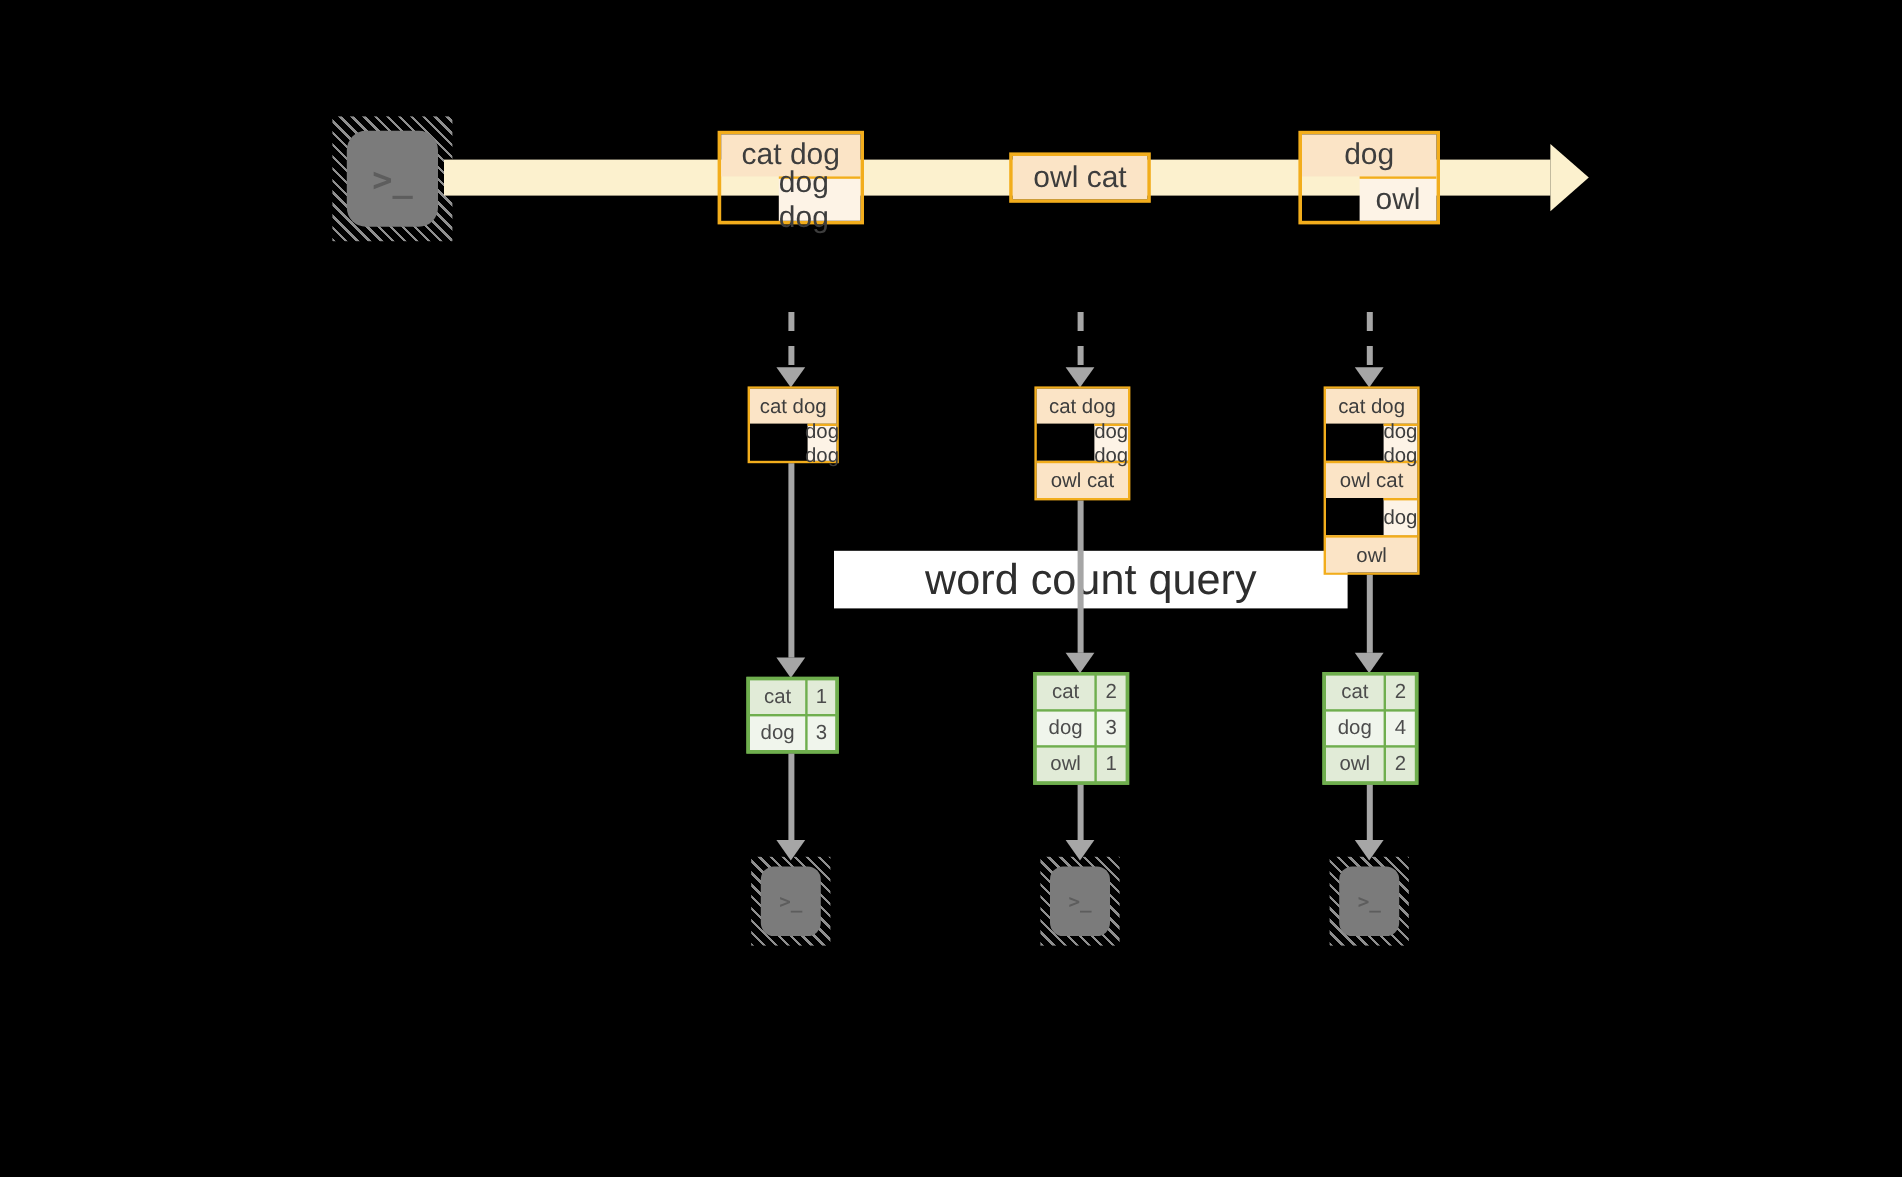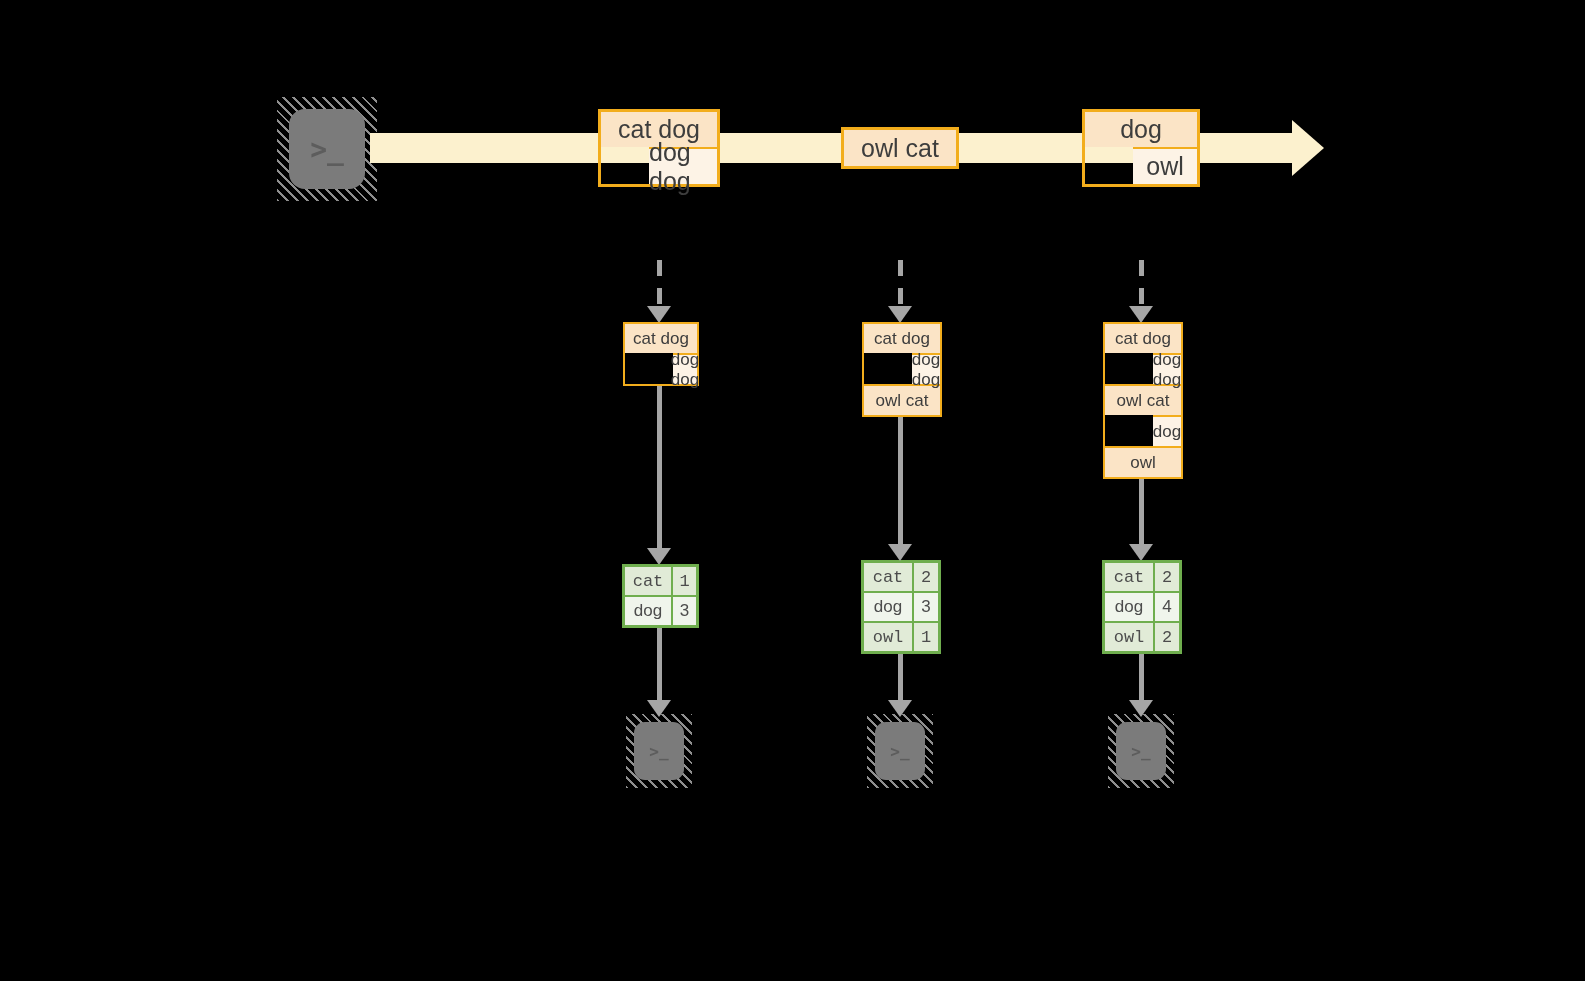--- a/index.html
+++ b/index.html
@@ -28,21 +28,21 @@
   
   .stack{position:absolute;border:2px solid #f2ad1c;}
   .scell{height:29px;display:flex;align-items:center;justify-content:center;
          font-size:17px;color:#3d3d3d;}
   .scell+.scell{border-top:2px solid #f2ad1c;}
 
   
   .gtable{position:absolute;display:grid;grid-template-columns:46px 23px;grid-auto-rows:28px;
           gap:2px;background:#6fae4e;border:3px solid #6fae4e;}
   .gcell{display:flex;align-items:center;justify-content:center;font-size:17px;color:#4c4c4c;}
-  .g-dark{background:#e1ebd7;font-family:Liberation Mono, monospace;}
+  .g-dark{background:#e1ebd7;}
   .g-light{background:#f0f5ec;}
 
   
   .vdash{position:absolute;width:5px;
          background:repeating-linear-gradient(#a6a6a6 0 16px,transparent 16px 28px);}
   .vline{position:absolute;width:5px;background:#a6a6a6;}
   .ahead{position:absolute;width:0;height:0;
          border-left:12px solid transparent;border-right:12px solid transparent;
          border-top:17px solid #a6a6a6;}
   .z5{z-index:5;}
@@ -144,14 +144,15 @@
     <div class="gcell g-dark">owl</div>
     <div class="gcell g-dark">2</div>
   </div>
   <div class="vline" style="left:1139px;top:654px;height:46px;"></div>
   <div class="ahead" style="left:1129px;top:700px;"></div>
   <div class="hatch" style="left:1108px;top:714px;width:66px;height:74px;"></div>
   <div class="term-body" style="left:1116px;top:722px;width:50px;height:58px;border-radius:11px;">
     <span class="prompt" style="font-size:16px;">&gt;_</span>
   </div>
 
+  <div class="banner">word count query</div>
 
 </div>
 
 </body></html>

